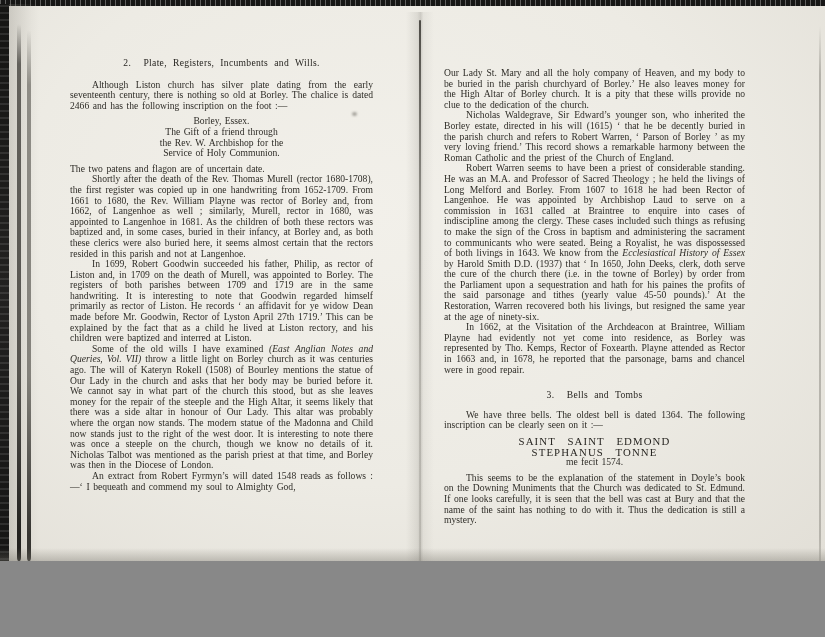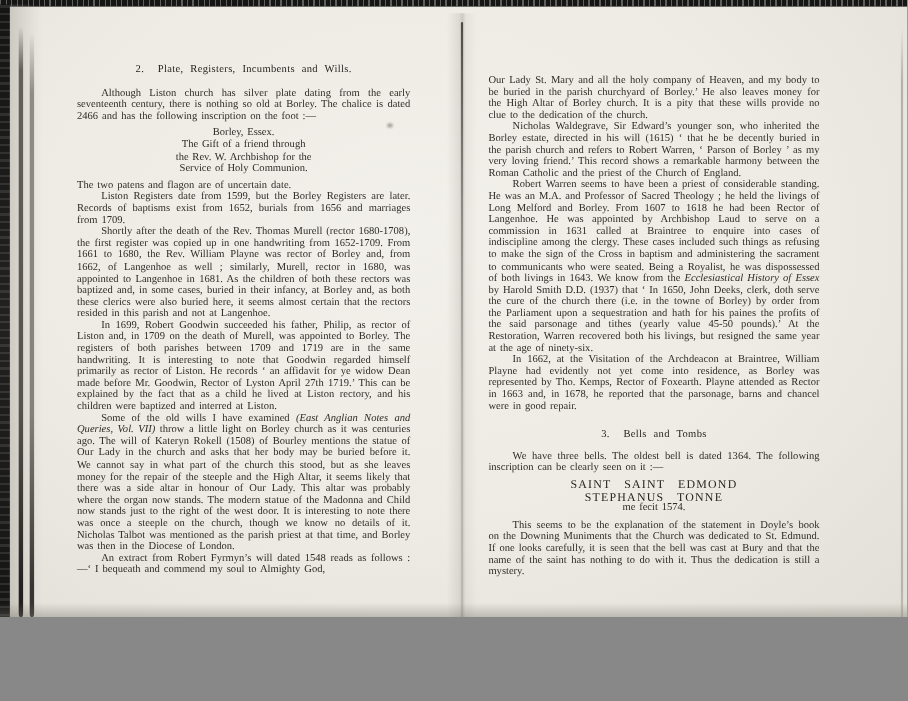--- a/index.html
+++ b/index.html
@@ -90,21 +90,20 @@
   <div class="page page-left">
       <div class="bheading">2.&nbsp;&nbsp;Plate, Registers, Incumbents and Wills.</div>
       <p class="bpara ind"><span>Although Liston church has silver plate dating from the early seventeenth century, there is nothing so old at Borley.  The chalice is dated 2466 and has the following inscription on the foot :—</span></p>
       <div class="bcenter">
         <div>Borley, Essex.</div>
         <div>The Gift of a friend through</div>
         <div>the Rev. W. Archbishop for the</div>
         <div>Service of Holy Communion.</div>
       </div>
       <p class="bpara"><span>The two patens and flagon are of uncertain date.</span></p>
-      <p class="bpara ind"><span>Liston Registers date from 1599, but the Borley Registers are later.  Records of baptisms exist from 1652, burials from 1656 and marriages from 1709.</span></p>
       <p class="bpara ind"><span>Shortly after the death of the Rev. Thomas Murell (rector 1680-1708), the first register was copied up in one handwriting from 1652-1709.  From 1661 to 1680, the Rev. William Playne was rector of Borley and, from 1662, of Langenhoe as well ; similarly, Murell, rector in 1680, was appointed to Langenhoe in 1681.  As the children of both these rectors was baptized and, in some cases, buried in their infancy, at Borley and, as both these clerics were also buried here, it seems almost certain that the rectors resided in this parish and not at Langenhoe.</span></p>
       <p class="bpara ind"><span>In 1699, Robert Goodwin succeeded his father, Philip, as rector of Liston and, in 1709 on the death of Murell, was appointed to Borley.  The registers of both parishes between 1709 and 1719 are in the same handwriting.  It is interesting to note that Goodwin regarded himself primarily as rector of Liston.  He records ‘ an affidavit for ye widow Dean made before Mr. Goodwin, Rector of Lyston April 27th 1719.’  This can be explained by the fact that as a child he lived at Liston rectory, and his children were baptized and interred at Liston.</span></p>
       <p class="bpara ind"><span>Some of the old wills I have examined </span><span class="it">(East Anglian Notes and Queries, Vol. VII)</span><span> throw a little light on Borley church as it was centuries ago.  The will of Kateryn Rokell (1508) of Bourley mentions the statue of Our Lady in the church and asks that her body may be buried before it.  We cannot say in what part of the church this stood, but as she leaves money for the repair of the steeple and the High Altar, it seems likely that there was a side altar in honour of Our Lady.  This altar was probably where the organ now stands.  The modern statue of the Madonna and Child now stands just to the right of the west door.  It is interesting to note there was once a steeple on the church, though we know no details of it.  Nicholas Talbot was mentioned as the parish priest at that time, and Borley was then in the Diocese of London.</span></p>
       <p class="bpara ind"><span>An extract from Robert Fyrmyn’s will dated 1548 reads as follows :—‘ I bequeath and commend my soul to Almighty God,</span></p>
     </div>
   <div class="page page-right">
       <p class="bpara"><span>Our Lady St. Mary and all the holy company of Heaven, and my body to be buried in the parish churchyard of Borley.’  He also leaves money for the High Altar of Borley church.  It is a pity that these wills provide no clue to the dedication of the church.</span></p>
       <p class="bpara ind"><span>Nicholas Waldegrave, Sir Edward’s younger son, who inherited the Borley estate, directed in his will (1615) ‘ that he be decently buried in the parish church and refers to Robert Warren, ‘ Parson of Borley ’ as my very loving friend.’  This record shows a remarkable harmony between the Roman Catholic and the priest of the Church of England.</span></p>
       <p class="bpara ind"><span>Robert Warren seems to have been a priest of considerable standing.  He was an M.A. and Professor of Sacred Theology ; he held the livings of Long Melford and Borley.  From 1607 to 1618 he had been Rector of Langenhoe.  He was appointed by Archbishop Laud to serve on a commission in 1631 called at Braintree to enquire into cases of indiscipline among the clergy.  These cases included such things as refusing to make the sign of the Cross in baptism and administering the sacrament to communicants who were seated.  Being a Royalist, he was dispossessed of both livings in 1643.  We know from the </span><span class="it">Ecclesiastical History of Essex</span><span> by Harold Smith D.D. (1937) that ‘ In 1650, John Deeks, clerk, doth serve the cure of the church there (i.e. in the towne of Borley) by order from the Parliament upon a sequestration and hath for his paines the profits of the said parsonage and tithes (yearly value 45-50 pounds).’  At the Restoration, Warren recovered both his livings, but resigned the same year at the age of ninety-six.</span></p>
       <p class="bpara ind"><span>In 1662, at the Visitation of the Archdeacon at Braintree, William Playne had evidently not yet come into residence, as Borley was represented by Tho. Kemps, Rector of Foxearth.  Playne attended as Rector in 1663 and, in 1678, he reported that the parsonage, barns and chancel were in good repair.</span></p>

